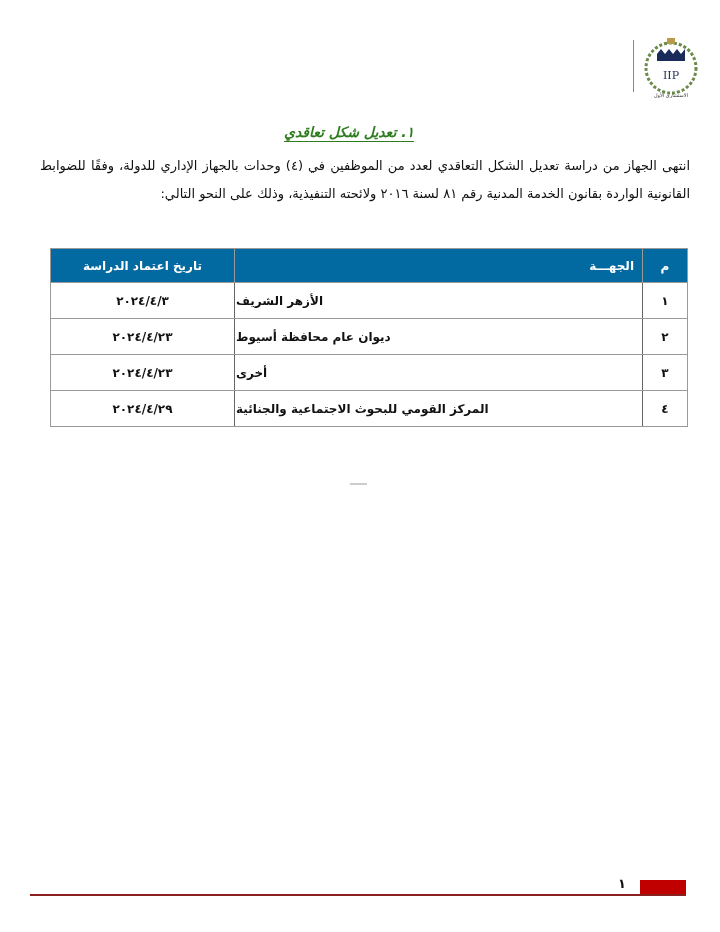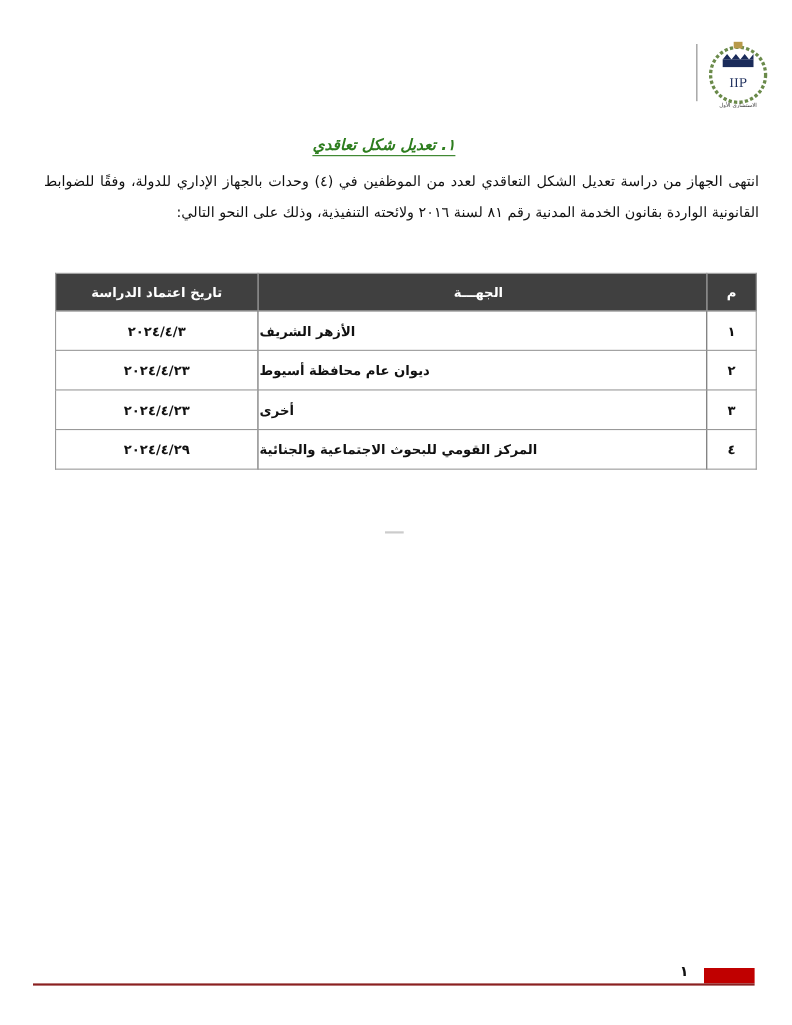--- a/index.html
+++ b/index.html
@@ -8,26 +8,26 @@
   .header { position:absolute; top:36px; right:18px; width:240px; height:64px; direction:rtl; }
   .logo { position:absolute; right:0; top:0; width:62px; height:62px; }
   .logo-sep { position:absolute; right:68px; top:4px; width:1px; height:52px; background:#888; }
   .hdr-lines { position:absolute; right:76px; top:2px; text-align:right; font-size:10.5px; line-height:17px; color:#444; white-space:nowrap; }
   .title { position:absolute; top:124px; right:306px; direction:rtl; font-size:14px; font-weight:bold; color:#2d7d1e;
            border-bottom:1.5px solid #2d7d1e; padding-bottom:1px; white-space:nowrap;font-style:italic; }
   .para { position:absolute; top:152px; right:30px; width:650px; direction:rtl; text-align:justify; text-align-last:right;
           font-size:13px; font-weight:normal; line-height:27.5px; }
   table.tbl { position:absolute; top:248px; left:50px; width:638px; border-collapse:collapse; direction:rtl;
               font-size:12px; font-weight:bold; }
-  .tbl th { background:#404040; color:#fff; height:31px; border:1px solid #999; font-weight:bold; }
+  .tbl th { background:#0369a1; color:#fff; height:31px; border:1px solid #999; font-weight:bold; }
   .tbl td { height:33px; border:1px solid #999; }
   .c-num { width:42px; text-align:center; }
   .c-ent { width:398px; text-align:left; padding-right:8px; }
   .c-date { text-align:center; }
-  .tbl th.c-ent { text-align:center; }
+  .tbl th.c-ent { text-align:right; }
   .tbl td.c-ent { border-left:1.5px solid #666; }
   .tbl td.c-num { border-left:1.5px solid #666; }
   .mark { position:absolute; top:483px; left:350px; width:17px; height:2px; background:#ccc; }
   .footer { position:absolute; top:874px; left:30px; width:656px; height:20px; direction:rtl; }
   .footer-rect { position:absolute; right:0; top:6px; width:46px; height:14px; background:#c00000; }
   .footer-num { position:absolute; right:60px; top:2px; font-size:13px; font-weight:bold; }
   .footer-text { position:absolute; right:80px; top:4px; font-size:10.5px; color:#333; white-space:nowrap; }
   .footer-line { position:absolute; left:0; right:0; top:20px; height:1.5px; background:#8a2020; }
 </style>
 </head>

